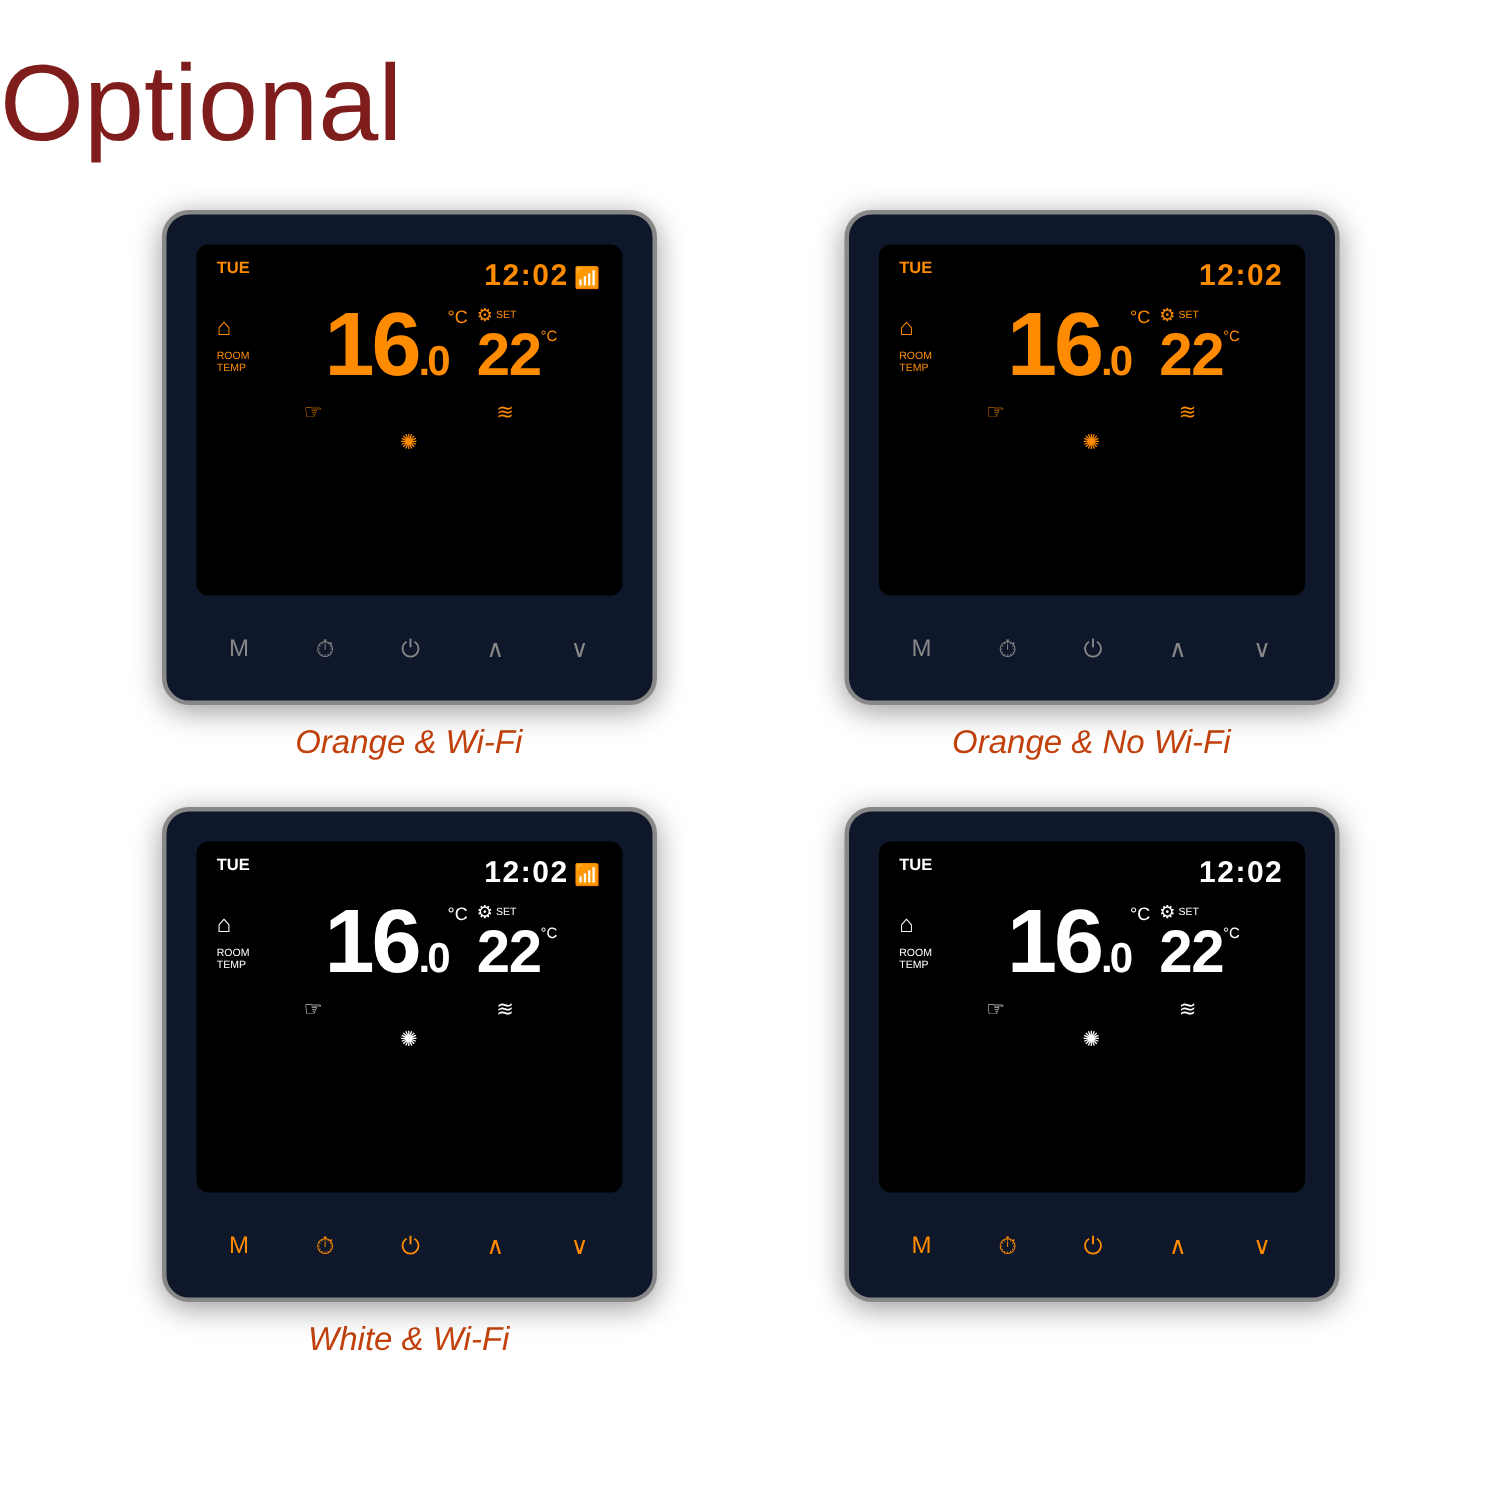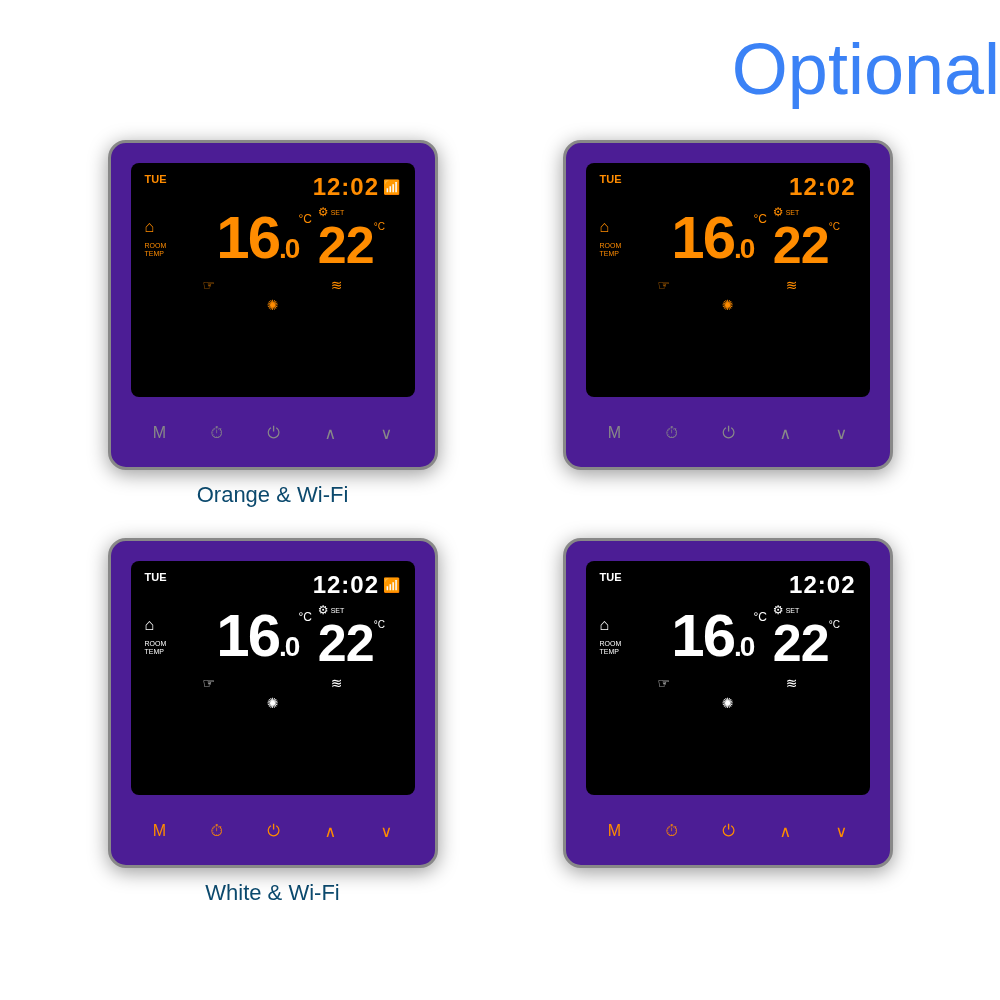--- a/index.html
+++ b/index.html
@@ -5,22 +5,22 @@
     * { margin: 0; padding: 0; box-sizing: border-box; }
     body {
       width: 1000px;
       height: 1000px;
       background: #ffffff;
       font-family: Arial, sans-serif;
       overflow: hidden;
     }
 
     .page-title {
-      text-align: right;
-      color: #3b82f6;
+      text-align: left;
+      color: #7f1d1d;
       font-size: 72px;
       font-weight: 400;
       padding-top: 28px;
       padding-bottom: 30px;
     }
 
     .grid {
       display: grid;
       grid-template-columns: 1fr 1fr;
       grid-template-rows: 1fr 1fr;
@@ -30,27 +30,28 @@
 
     .thermostat-item {
       display: flex;
       flex-direction: column;
       align-items: center;
       gap: 12px;
     }
 
     .thermostat-label {
       font-size: 22px;
-      color: #0c4a6e;
+      color: #c2410c;
+      font-style: italic;
     }
 
     .device {
       width: 330px;
       height: 330px;
-      background: #4c1d95;
+      background: #0f172a;
       border-radius: 18px;
       border: 3px solid #888;
       position: relative;
       overflow: hidden;
       box-shadow: 0 4px 20px rgba(0,0,0,0.4);
     }
 
     .screen {
       position: absolute;
       top: 20px;
@@ -76,21 +77,21 @@
       font-weight: bold;
     }
 
     .time-wifi {
       display: flex;
       align-items: center;
       gap: 4px;
     }
 
     .time-display {
-      font-size: 24px;
+      font-size: 20px;
       font-weight: bold;
       letter-spacing: 1px;
     }
 
     .wifi-icon {
       font-size: 14px;
     }
 
     .middle-row {
       display: flex;
@@ -135,21 +136,21 @@
 
     .gear-icon {
       font-size: 12px;
     }
 
     .set-label {
       font-size: 7px;
     }
 
     .set-temp-big {
-      font-size: 52px;
+      font-size: 40px;
       font-weight: bold;
       line-height: 1;
       letter-spacing: -1px;
     }
 
     .set-unit {
       font-size: 10px;
       margin-top: 2px;
     }
 
@@ -337,20 +338,21 @@
         </div>
       </div>
       <div class="controls orange">
         <span class="ctrl-btn">M</span>
           <span class="ctrl-btn">⏱</span>
           <span class="ctrl-btn">⏻</span>
           <span class="ctrl-btn">∧</span>
           <span class="ctrl-btn">∨</span>
       </div>
     </div>
+    <span class="thermostat-label">Orange &amp; No Wi-Fi</span>
   </div>
     <div class="thermostat-item">
     <div class="device">
       <div class="screen white">
         <div class="top-row">
           <span class="day-label">TUE</span>
           <div class="time-wifi">
             <span class="time-display">12:02</span>
             <span class="wifi-icon">📶</span>
           </div>

